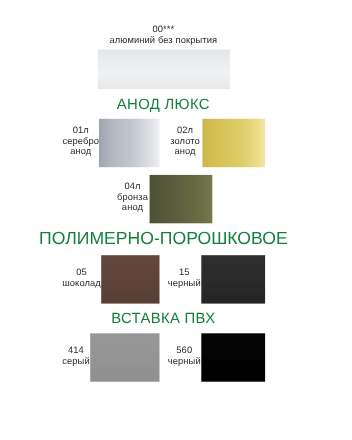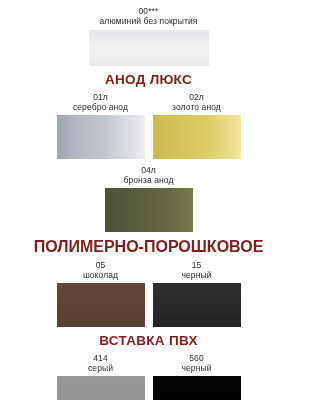--- a/index.html
+++ b/index.html
@@ -35,24 +35,24 @@
     letter-spacing: 0.1px;
   }
   .caption .name {
     display: block;
     font-size: 8.5px;
     letter-spacing: 0.1px;
   }
 
   .section-title {
     text-align: center;
-    font-weight: bold;
+    font-weight: normal;
     font-size: 13.5px;
     letter-spacing: 0.3px;
-    color: #7f1d1d;
+    color: #15803d;
     white-space: nowrap;
   }
   .section-title.tight {
     font-size: 16px;
     letter-spacing: 0px;
   }
 
   
   .swatch {
     border: 0;
@@ -62,37 +62,37 @@
     width: 120px;
     height: 36px;
   }
   .swatch-half {
     width: 88px;
     height: 44px;
   }
 
   
   .top-block {
-    padding-top: 7px;
+    padding-top: 22px;
   }
   .top-block .caption { margin-bottom: 4px; }
   .center-row {
     display: flex;
     justify-content: center;
   }
 
   .pair-row {
     display: flex;
     justify-content: center;
     gap: 8px;
   }
   .pair-col {
     width: 88px;
     display: flex;
-    flex-direction: column;
+    flex-direction: row;
     align-items: center;
   }
   .pair-col .caption {
     margin-bottom: 3px;
   }
   .sp-5 { height: 5px; }
   .sp-6 { height: 6px; }
   .sp-7 { height: 7px; }
 </style>
 </head>

